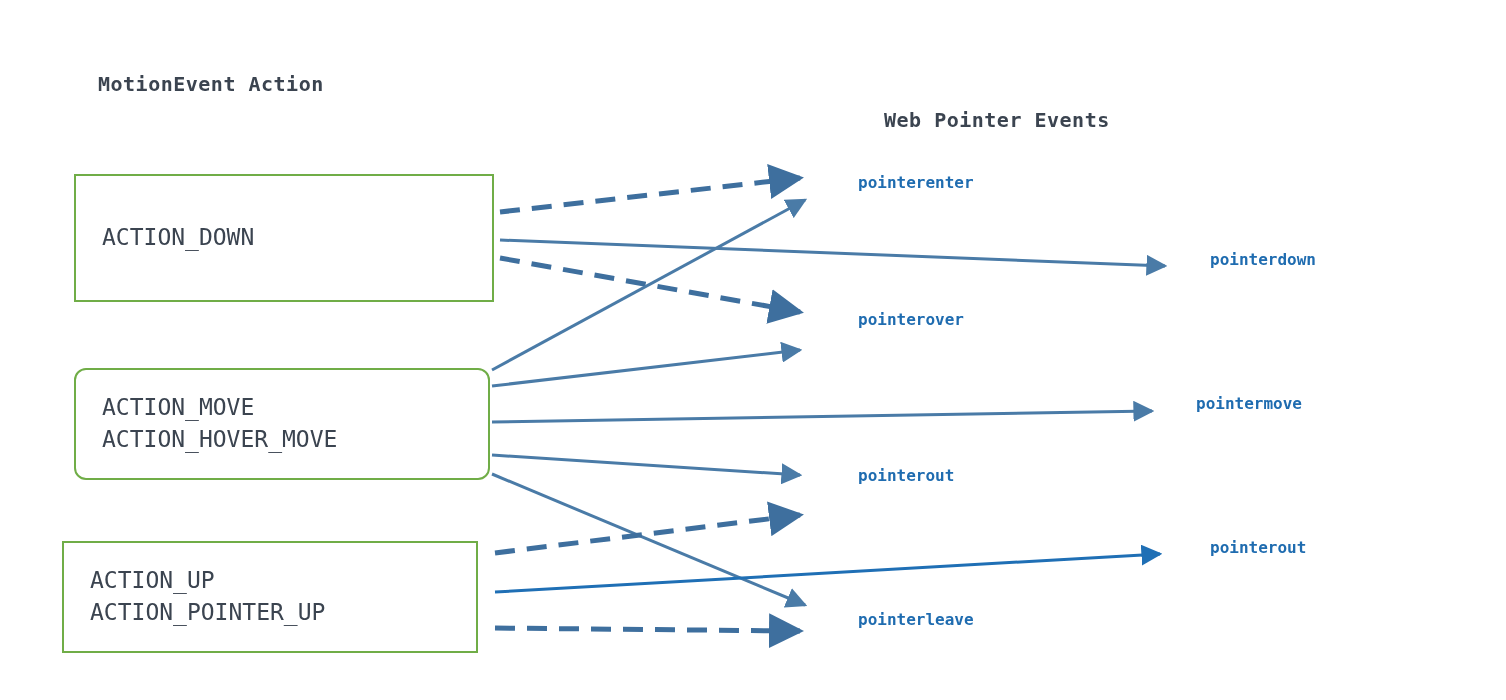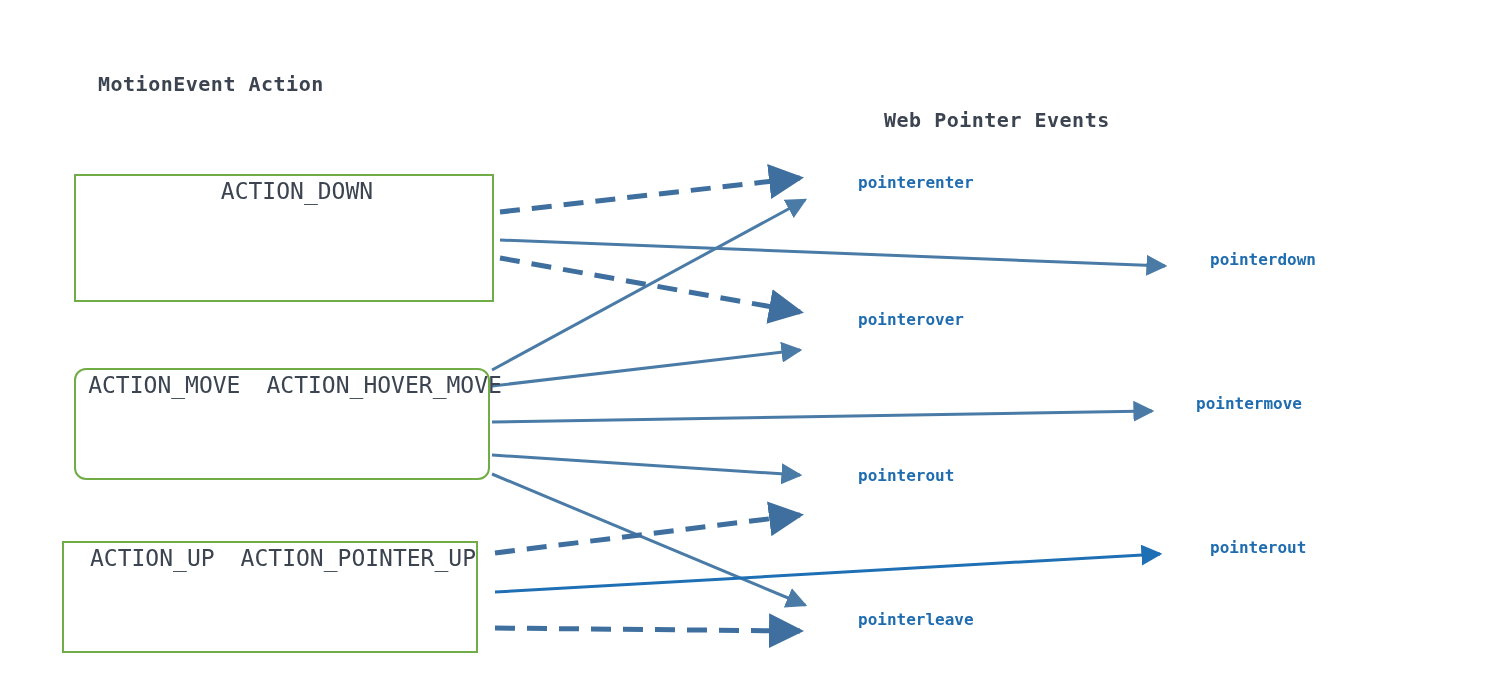--- a/index.html
+++ b/index.html
@@ -26,20 +26,21 @@
   }
   #header-motionevent { left: 98px; top: 72px; }
   #header-webpointer  { left: 884px; top: 72px; margin-top: 36px; }
 
   .action-box {
     position: absolute;
     box-sizing: border-box;
     border: 2px solid #70ad47;
     background: #ffffff;
     display: flex;
+    flex-direction: column;
     justify-content: center;
   }
   .action-box .line {
     font-family: "DejaVu Sans Mono", "Liberation Mono", monospace;
     font-size: 23px;
     font-weight: 400;
     color: #3b4450;
     line-height: 1.38;
     white-space: nowrap;
     padding-left: 26px;

